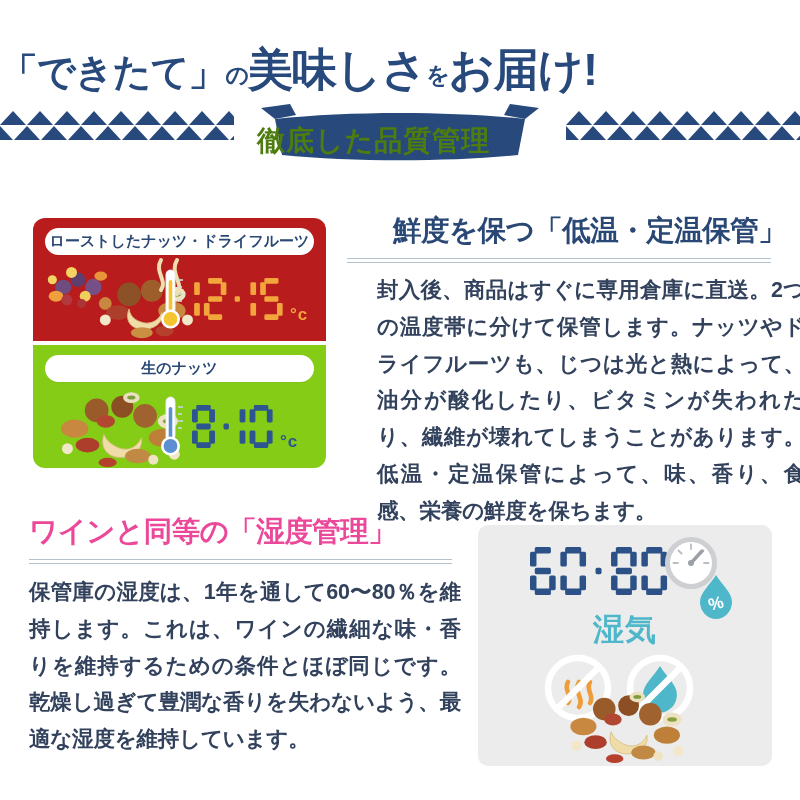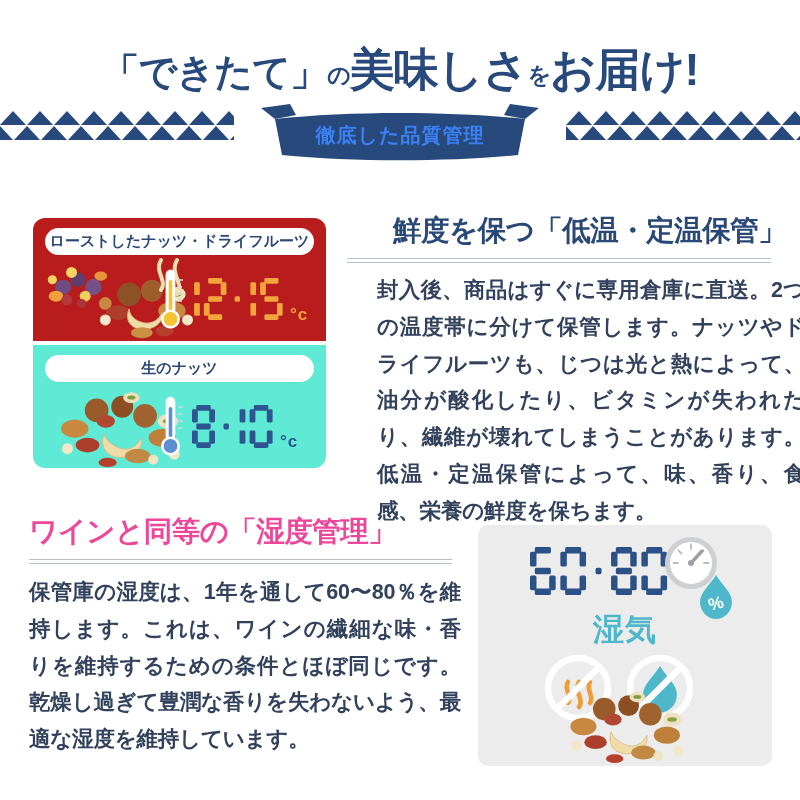--- a/index.html
+++ b/index.html
@@ -1,35 +1,35 @@
 <!DOCTYPE html>
 <html style="--navy: #27497B;"><head>
 <meta charset="utf-8">
 <style>
   html,body{margin:0;padding:0;background:#fff;}
   #canvas{position:relative;width:800px;height:800px;background:#fff;overflow:hidden;
           font-family:"Liberation Sans","DejaVu Sans",sans-serif;}
   
-  #title{position:absolute;left:0;top:40px;width:800px;text-align:center;white-space:nowrap;
+  #title{position:absolute;left:0;top:40px;width:800px;text-align:left;white-space:nowrap;
          font-weight:bold;letter-spacing:-1px;}
   #title .t-lg{font-size:38px;vertical-align:baseline;}
   #title .t-xl{font-size:45px;}
   #title .t-sm{font-size:23px;vertical-align:2px;}
   
   .tri-strip{position:absolute;top:111px;height:30px;overflow:hidden;}
   #tri-left{left:0;width:234px;}
   #tri-right{left:566px;width:234px;}
   .tri-row{display:flex;height:15px;}
   .tri{width:0;height:0;border-left:13px solid transparent;border-right:13px solid transparent;
        border-bottom:14px solid var(--navy);margin-right:1px;flex:none;}
   
   #ribbon{position:absolute;left:257px;top:103px;width:286px;height:60px;}
   #ribbon svg{position:absolute;left:0;top:0;}
-  .ribbon-text{position:absolute;left:0;top:19px;width:100%;text-align:center;color:#3b82f6;
-               font-size:20px;font-weight:bold;letter-spacing:1px;}
+  .ribbon-text{position:absolute;left:0;top:19px;width:100%;text-align:left;color:#4d7c0f;
+               font-size:28px;font-weight:bold;letter-spacing:1px;}
   
   .temp-card{position:absolute;left:33px;width:293px;height:123px;}
   #card-warm{top:218px;border-radius:12px 12px 0 0;}
   #card-cool{top:345px;border-radius:0 0 12px 12px;}
   .pill{position:absolute;left:12px;top:10px;width:269px;height:27px;background:#fff;border-radius:14px;
         display:flex;align-items:center;justify-content:center;font-size:15px;font-weight:bold;
         white-space:nowrap;box-shadow:0 1px 1px rgba(0,0,0,0.04);}
   .nuts{position:absolute;}
   .temp-row{position:absolute;left:128px;top:48px;height:66px;display:flex;align-items:center;gap:7px;}
   .segdisp{display:flex;align-items:center;}
@@ -184,21 +184,21 @@
             <rect x="68.18" y="4.19" width="5.67" height="12.90" rx="1.42" fill="currentColor"></rect>
             <rect x="72.37" y="18.17" width="14.08" height="5.67" rx="1.42" fill="currentColor"></rect>
             <rect x="84.98" y="24.91" width="5.67" height="12.90" rx="1.42" fill="currentColor"></rect>
             <rect x="72.37" y="36.33" width="14.08" height="5.67" rx="1.42" fill="currentColor"></rect>
           </svg>
         </div>
       <span class="seg-unit">°c</span>
     </div>
   </section>
 
-  <section class="temp-card" id="card-cool" style="background-color: #5eead4;">
+  <section class="temp-card" id="card-cool" style="background-color: #84cc16;">
     <div class="pill" style="color: rgb(42, 72, 117);">
       <span>生のナッツ</span>
     </div>
     <svg class="nuts" style="left:14px;top:38px" width="145" height="84" viewBox="0 0 150 92">
       <circle cx="50" cy="30" r="13" fill="#9A5B2B"></circle>
       <circle cx="78" cy="26" r="12" fill="#8C4F24"></circle>
       <circle cx="103" cy="36" r="13" fill="#A0622E"></circle>
       <ellipse cx="88" cy="16" rx="9" ry="6" fill="#EAE0BF"></ellipse>
       <ellipse cx="88" cy="16" rx="4.5" ry="2.2" fill="#7E9C3A"></ellipse>
       <ellipse cx="26" cy="50" rx="15" ry="10" fill="#C9883F"></ellipse>

